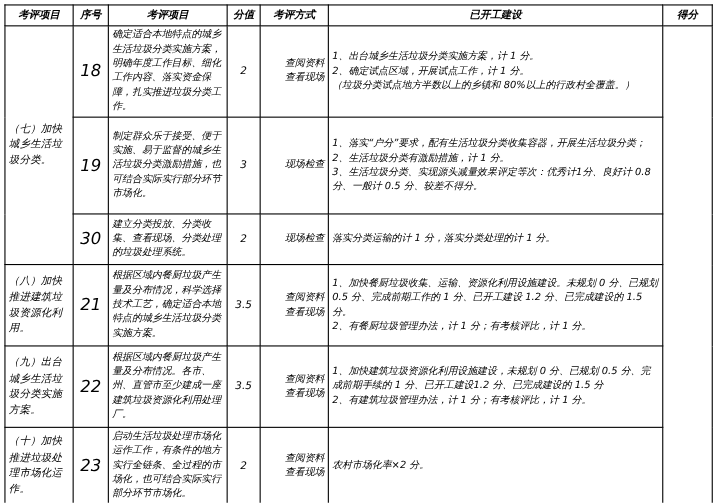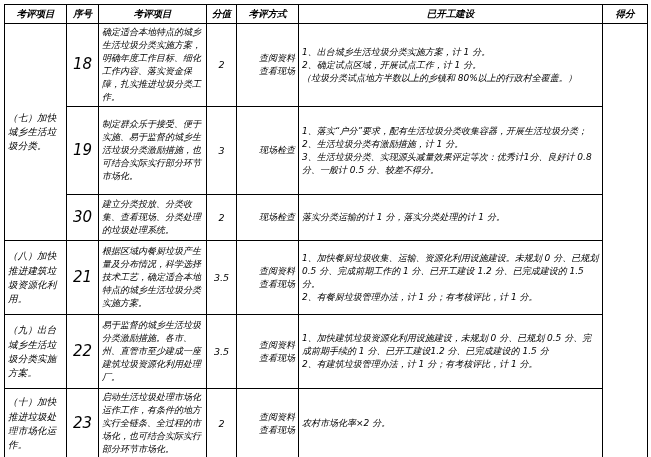--- a/index.html
+++ b/index.html
@@ -144,21 +144,21 @@
         <td class="content mline">根据区域内餐厨垃圾产生量及分布情况，科学选择技术工艺，确定适合本地特点的城乡生活垃圾分类实施方案。</td>
         <td class="score">3.5</td>
         <td class="method mline">查阅资料
 查看现场</td>
         <td class="criteria mline">1、加快餐厨垃圾收集、运输、资源化利用设施建设。未规划 0 分、已规划 0.5 分、完成前期工作的 1 分、已开工建设 1.2 分、已完成建设的 1.5 分。
 2、有餐厨垃圾管理办法，计 1 分；有考核评比，计 1 分。</td>
       </tr>
       <tr style="height:74px;">
         <td class="item mline">（九）出台城乡生活垃圾分类实施方案。</td>
         <td class="no">22</td>
-        <td class="content mline">易于监督的城乡生活垃圾分类激励措施。各市、州、直管市至少建成一座建筑垃圾资源化利用处理厂。</td>
+        <td class="content mline">根据区域内餐厨垃圾产生量及分布情况。各市、州、直管市至少建成一座建筑垃圾资源化利用处理厂。</td>
         <td class="score">3.5</td>
         <td class="method mline">查阅资料
 查看现场</td>
         <td class="criteria mline">1、加快建筑垃圾资源化利用设施建设，未规划 0 分、已规划 0.5 分、完成前期手续的 1 分、已开工建设1.2 分、已完成建设的 1.5 分
 2、有建筑垃圾管理办法，计 1 分；有考核评比，计 1 分。</td>
       </tr>
       <tr style="height:66px;">
         <td class="item mline">（十）加快推进垃圾处理市场化运作。</td>
         <td class="no">23</td>
         <td class="content mline">启动生活垃圾处理市场化运作工作，有条件的地方实行全链条、全过程的市场化，也可结合实际实行部分环节市场化。</td>

